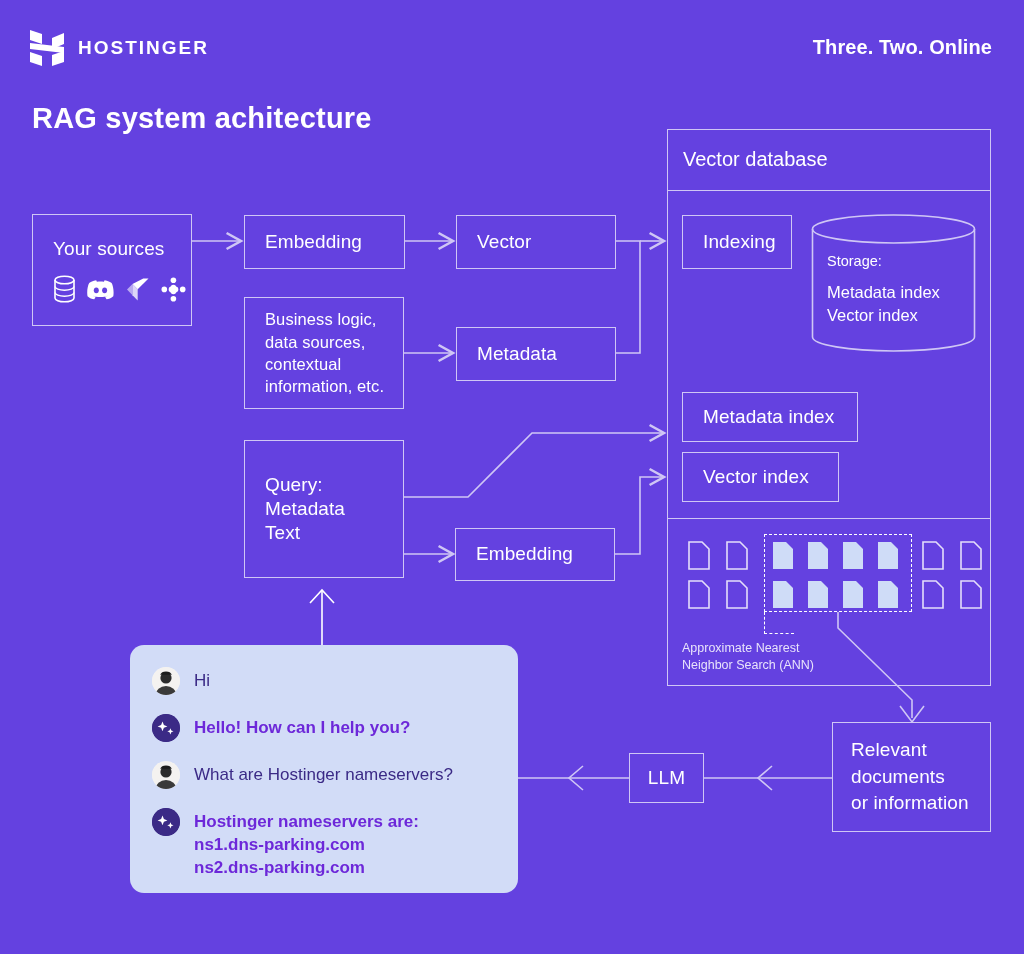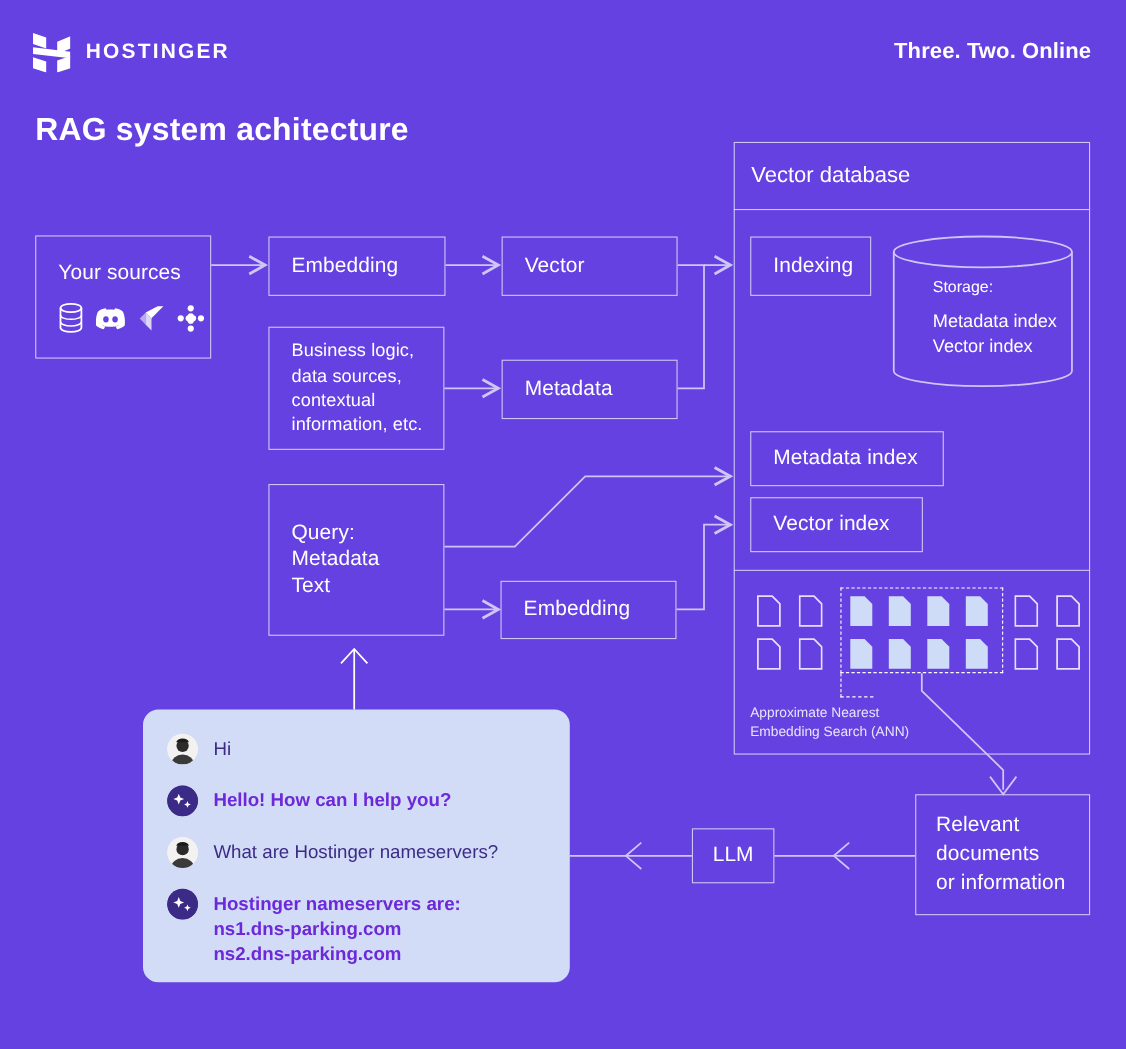--- a/index.html
+++ b/index.html
@@ -35,21 +35,21 @@
   .pad{padding-left:20px;padding-right:14px;}
 
   
   #vdb{left:667px;top:129px;width:324px;height:557px;border:1.6px solid #cfc6f5;box-sizing:border-box;}
   #vdb-title{left:667px;top:129px;width:324px;height:62px;border-bottom:1.6px solid #cfc6f5;box-sizing:border-box;display:flex;align-items:center;padding-left:16px;text-align:right;}
   #vdb-title span{font-size:20px;}
   #ann-sep{left:667px;top:518px;width:324px;height:0;border-top:1.6px solid #cfc6f5;}
 
   
   #cyl{left:810px;top:213px;width:167px;height:140px;}
-  #cyl-txt{left:848px;top:253px;width:140px;}
+  #cyl-txt{left:827px;top:253px;width:140px;}
   #cyl-txt .sm{font-size:14.5px;line-height:1.15;}
   #cyl-txt .lg{font-size:16.5px;line-height:1.42;}
 
   
   .docgrid{position:absolute;}
   .doc{position:absolute;width:22px;height:29px;}
   #dashbox{left:764px;top:534px;width:148px;height:78px;border:1.7px dashed #ffffff;box-sizing:border-box;}
   #dashtail{left:764px;top:612px;width:30px;height:22px;border-left:1.7px dashed #fff;border-bottom:1.7px dashed #fff;box-sizing:border-box;}
   #anncap{left:682px;top:640px;font-size:12.5px;line-height:1.32;color:#e8e3fb;}
 
@@ -264,21 +264,21 @@
         <path d="M1,1 L14,1 L21,8 L21,28 L1,28 Z" fill="none" stroke="#e4defa" stroke-width="1.6"></path>
       </svg>
     <svg class="doc" style="left:272px;top:42px;" viewBox="0 0 22 29">
         <path d="M1,1 L14,1 L21,8 L21,28 L1,28 Z" fill="none" stroke="#e4defa" stroke-width="1.6"></path>
       </svg>
   </div>
 
   <div class="abs" id="dashbox"></div>
   <div class="abs" id="dashtail"></div>
   <div class="abs" id="anncap" style="white-space:pre-line;">Approximate Nearest
-Embedding Search (ANN)</div>
+Neighbor Search (ANN)</div>
 
   <div class="abs box" style="left:832px;top:722px;width:159px;height:110px;align-items:center;padding-left:18px;">
     <span class="lbl" style="white-space:pre-line;line-height:1.42;">Relevant
 documents
 or information</span>
   </div>
 
   <div class="abs box" style="left:629px;top:753px;width:75px;height:50px;justify-content:center;">
     <span class="lbl">LLM</span>
   </div>

